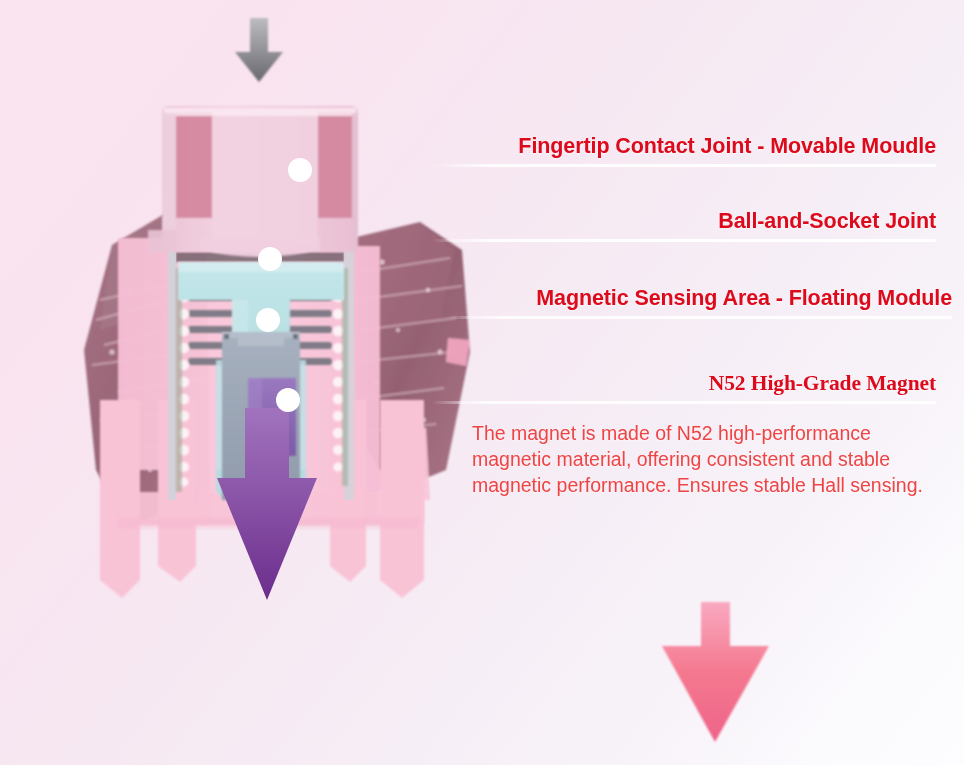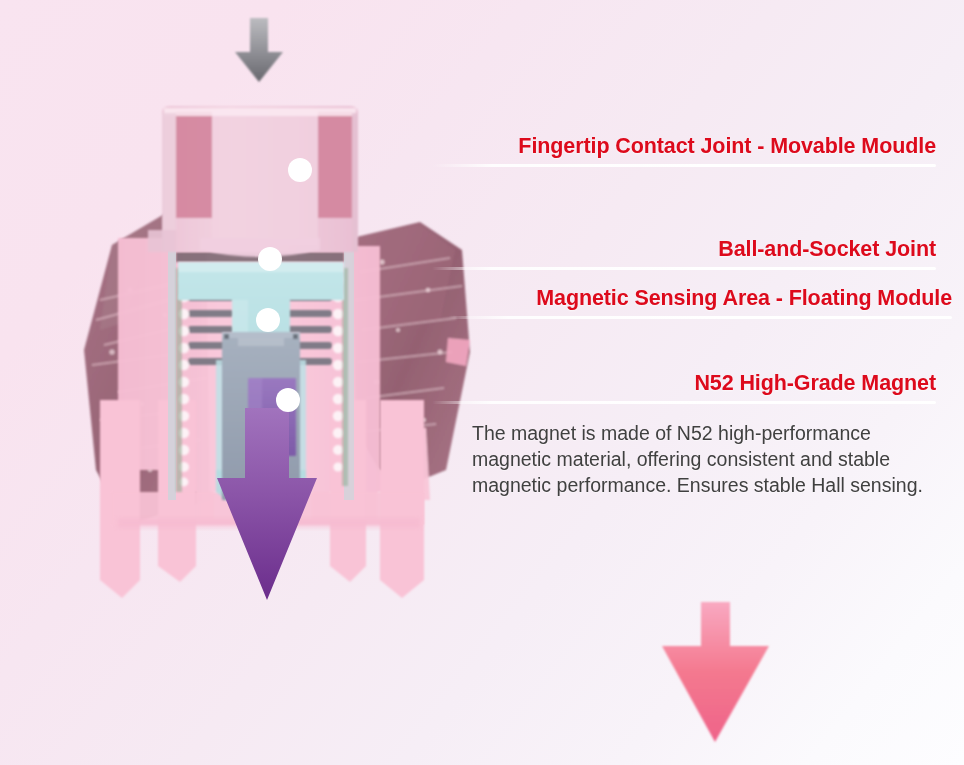--- a/index.html
+++ b/index.html
@@ -29,21 +29,21 @@
     text-shadow:0 1px 2px rgba(255,255,255,.65);
   }
   .callout .cunder {
     height:3px;
     background:linear-gradient(to right, rgba(255,255,255,0) 0%, rgba(255,255,255,.92) 12%, #ffffff 55%, #ffffff 100%);
     margin-top:6px;
     border-radius:2px;
   }
   .cbody {
     position:absolute;
-    color:#404040;
+    color:#ef4444;
     font-size:19.5px;
     line-height:1.33;
     text-align:left;
     text-shadow:0 1px 1px rgba(255,255,255,.5);
   }
 </style>
 </head>
 <body>
 
 <div id="stage">
@@ -299,28 +299,28 @@
       <circle cx="288" cy="400" r="12" fill="#ffffff"></circle>
     </g>
   </svg>
 </div>
 
 <div class="callout" style="right:28px; top:135px;">
   <div class="ctitle">Fingertip Contact Joint - Movable Moudle</div>
   <div class="cunder" style="width:504px;"></div>
 </div>
 
-<div class="callout" style="right:28px; top:238px;">
+<div class="callout" style="right:28px; top:210px;">
   <div class="ctitle">Ball-and-Socket Joint</div>
   <div class="cunder" style="width:504px;"></div>
 </div>
 
 <div class="callout" style="right:12px; top:287px;">
   <div class="ctitle">Magnetic Sensing Area - Floating Module</div>
   <div class="cunder" style="width:504px;"></div>
 </div>
 
-<div class="callout" style="right:28px; top:372px;">
+<div class="callout" style="right:28px; top:372px;font-family:Liberation Serif, serif;">
   <div class="ctitle">N52 High-Grade Magnet</div>
   <div class="cunder" style="width:504px;"></div>
 </div>
 
 <div class="cbody" style="left:472px; top:421px; width:470px;">The magnet is made of N52 high-performance magnetic material, offering consistent and stable magnetic performance. Ensures stable Hall sensing.</div>
 
 </body></html>

